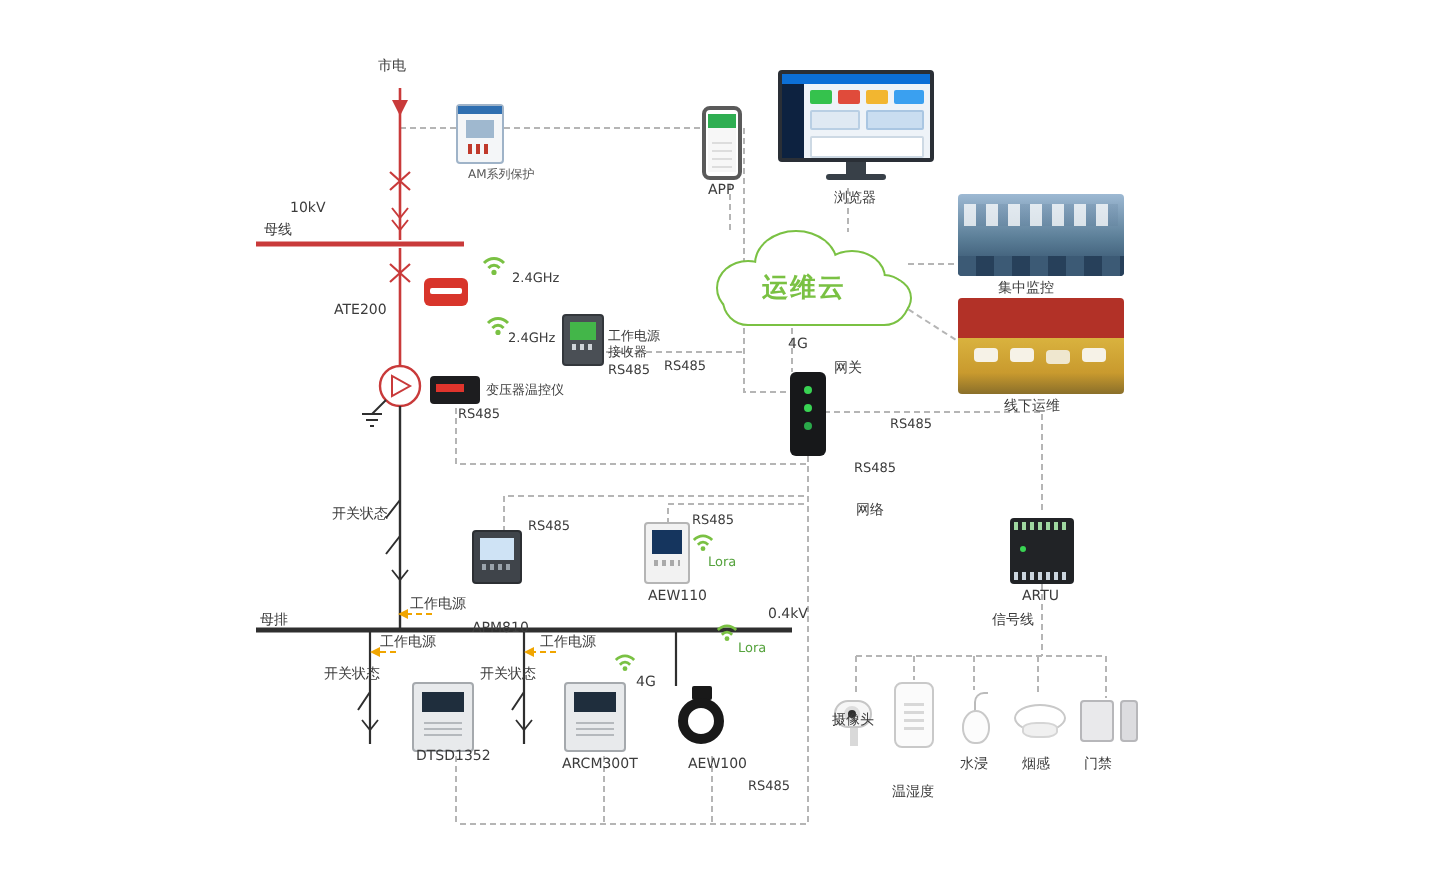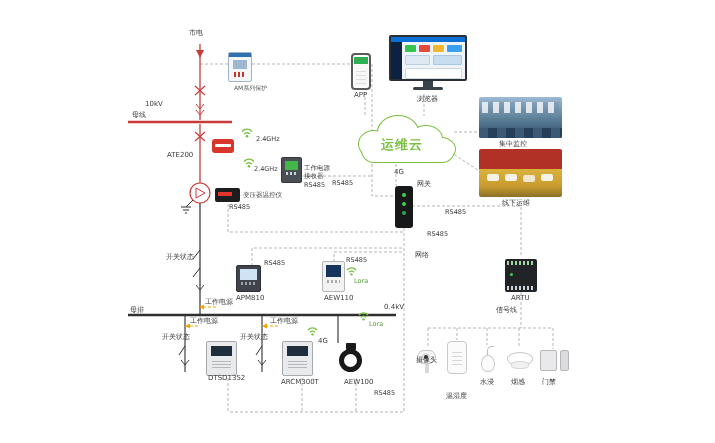--- a/index.html
+++ b/index.html
@@ -315,28 +315,28 @@
   <span class="lbl cloudtxt" style="left:381px;top:138px">运维云</span>
 
   <span class="lbl" style="left:394px;top:168px">4G</span>
   <span class="lbl" style="left:417px;top:180px">网关</span>
 
   <span class="lbl" style="left:499px;top:140px">集中监控</span>
   <span class="lbl" style="left:502px;top:199px">线下运维</span>
 
   <span class="lbl small" style="left:445px;top:209px">RS485</span>
   <span class="lbl small" style="left:427px;top:231px">RS485</span>
-  <span class="lbl" style="left:415px;top:251px">网络</span>
+  <span class="lbl" style="left:428px;top:251px">网络</span>
 
   <span class="lbl" style="left:511px;top:294px">ARTU</span>
   <span class="lbl" style="left:496px;top:306px">信号线</span>
 
   <span class="lbl" style="left:166px;top:253px">开关状态</span>
   <span class="lbl small" style="left:264px;top:260px">RS485</span>
-  <span class="lbl" style="left:236px;top:294px">APM810</span>
+  <span class="lbl" style="left:236px;top:310px">APM810</span>
   <span class="lbl" style="left:205px;top:298px">工作电源</span>
 
   <span class="lbl small" style="left:346px;top:257px">RS485</span>
   <span class="lbl small green" style="left:354px;top:278px">Lora</span>
   <span class="lbl" style="left:324px;top:294px">AEW110</span>
 
   <span class="lbl" style="left:384px;top:303px">0.4kV</span>
   <span class="lbl" style="left:130px;top:306px">母排</span>
 
   <span class="lbl" style="left:190px;top:317px">工作电源</span>

